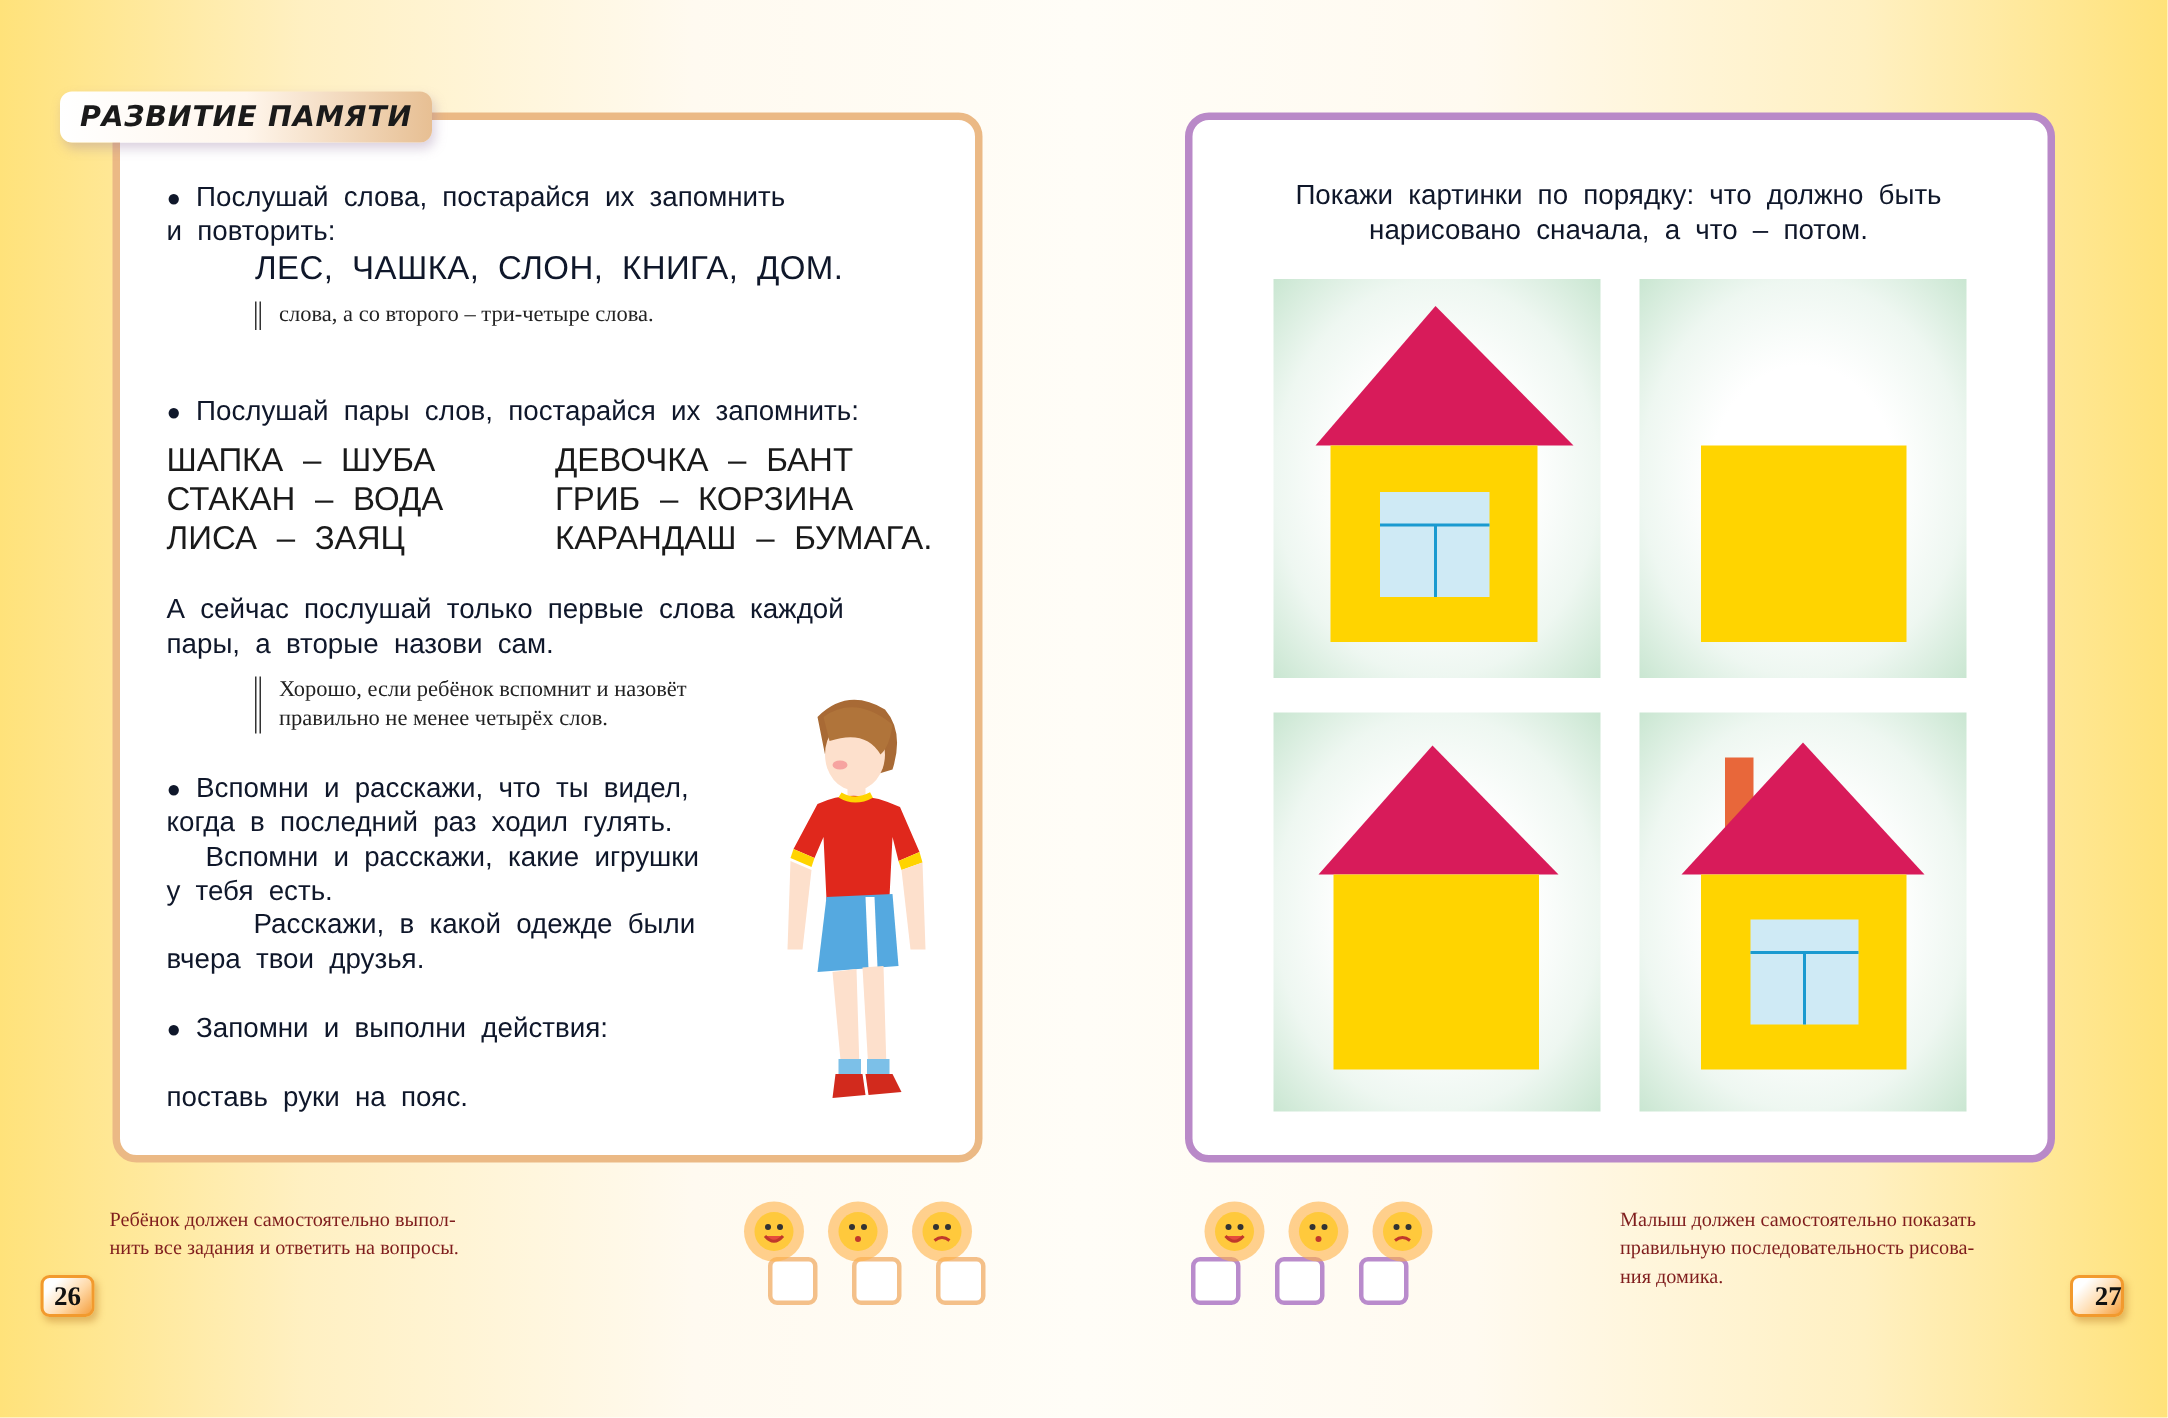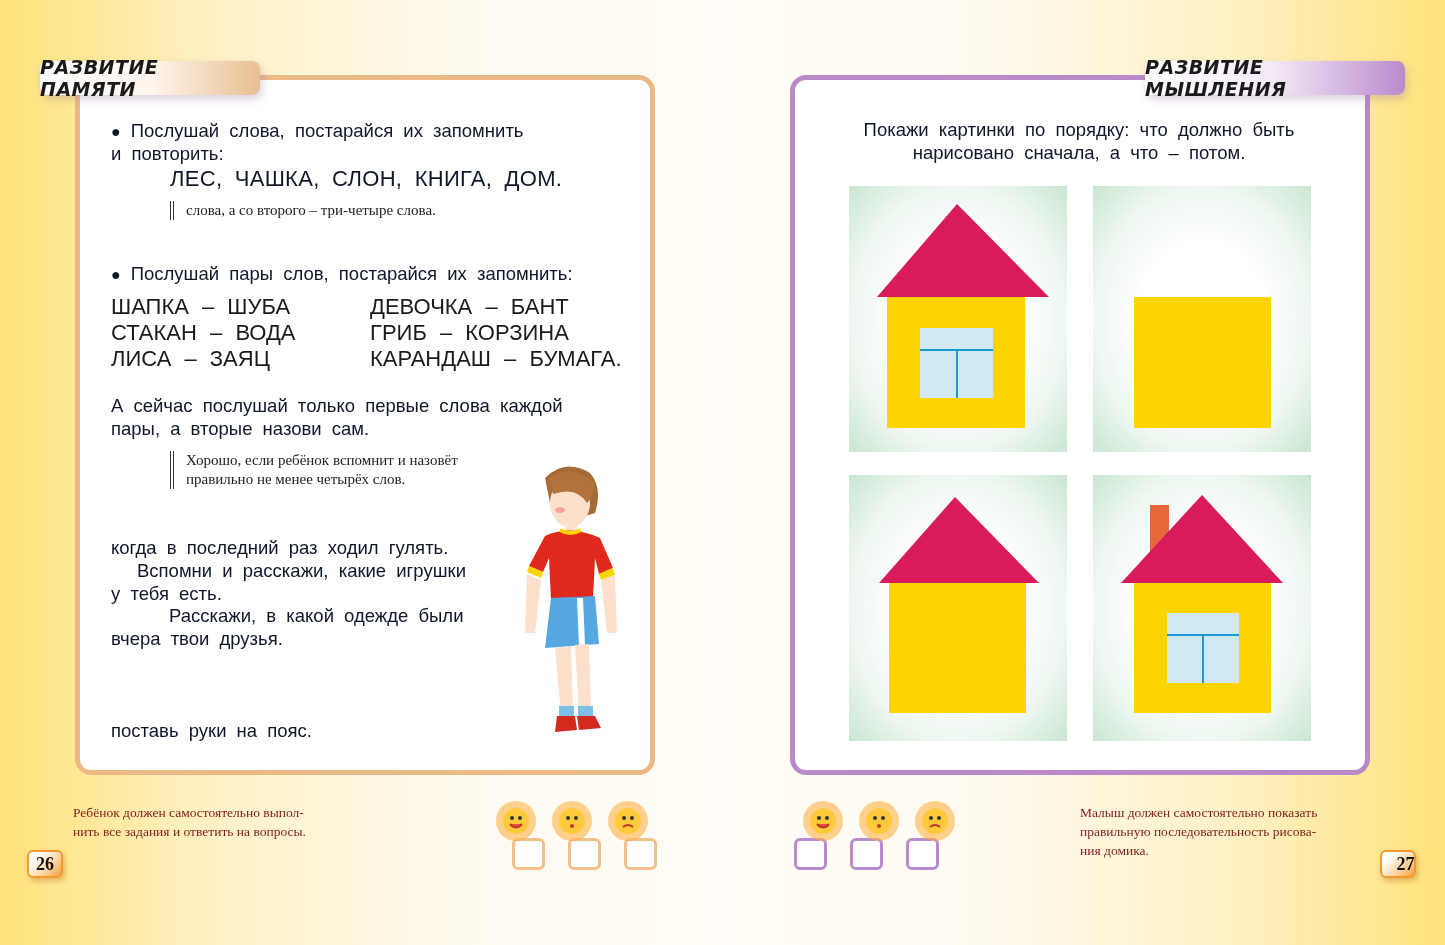--- a/index.html
+++ b/index.html
@@ -29,21 +29,21 @@
     display: flex; align-items: center; justify-content: center;
     font-family: "DejaVu Sans", sans-serif;
     font-weight: bold;
     font-size: 19px;
     letter-spacing: 0.5px;
     color: #1a1a1a;
     box-shadow: 2px 4px 8px rgba(150,120,160,0.35);
     text-transform: uppercase;
     font-style: italic;
   }
-  .tab-left { left: 40px; top: 61px; width: 220px; background: linear-gradient(90deg, #ffffff 0%, #fff6ec 50%, #e7bf93 100%); }
+  .tab-left { left: 40px; top: 61px; width: 248px; background: linear-gradient(90deg, #ffffff 0%, #fff6ec 50%, #e7bf93 100%); }
   .tab-right { left: 423px; top: 61px; width: 260px; background: linear-gradient(90deg, #ffffff 0%, #f3e8f6 50%, #b98bcc 100%); }
 
   .text { position: absolute; font-size: 18.5px; color: #0f172a; line-height: 23px; word-spacing: 5px; }
   .bullet::before { content: "\25CF"; margin-right: 10px; font-size: 16px; }
   .caps { font-size: 22px; letter-spacing: 0.3px; word-spacing: 6px; line-height: 26px; }
 
   .note {
     position: absolute;
     font-family: "Liberation Serif", serif;
     font-size: 15px;
@@ -117,26 +117,28 @@
     <div>СТАКАН – ВОДА</div>
     <div>ЛИСА – ЗАЯЦ</div>
   </div>
   <div class="text" style="left:111px; top:394px;">А сейчас послушай только первые слова каждой</div>
   <div class="text" style="left:111px; top:417px;">пары, а вторые назови сам.</div>
   <div class="note" style="left:170px; top:451px;">
     <div>Хорошо, если ребёнок вспомнит и назовёт</div>
     <div>правильно не менее четырёх слов.</div>
   </div>
 
+  <div class="text bullet" style="left:111px; top:513px;">Вспомни и расскажи, что ты видел,</div>
   <div class="text" style="left:111px; top:536px;">когда в последний раз ходил гулять.</div>
   <div class="text" style="left:137px; top:559px;">Вспомни и расскажи, какие игрушки</div>
   <div class="text" style="left:111px; top:582px;">у тебя есть.</div>
   <div class="text" style="left:137px; top:604px;margin-left:32px;">Расскажи, в какой одежде были</div>
   <div class="text" style="left:111px; top:627px;">вчера твои друзья.</div>
 
+  <div class="text bullet" style="left:111px; top:673px;">Запомни и выполни действия:</div>
   <div class="text" style="left:111px; top:719px;">поставь руки на пояс.</div>
 
   <svg class="boy" viewBox="0 0 110 280">
     <path d="M30 20 Q50 0 75 15 Q88 30 80 55 L70 58 Q60 40 35 45 Z" fill="#a86a35"></path>
     <ellipse cx="55" cy="45" rx="20" ry="24" fill="#fde0cc"></ellipse>
     <ellipse cx="45" cy="52" rx="5" ry="3" fill="#f6a3a0"></ellipse>
     <path d="M34 20 Q55 5 80 25 Q78 40 72 45 Q62 28 38 36 Z" fill="#b0743a"></path>
     <rect x="50" y="66" width="12" height="8" fill="#fde0cc"></rect>
     <path d="M30 78 Q55 66 85 80 L98 110 L84 116 L80 100 L78 140 L36 142 L34 100 L28 114 L14 108 Z" fill="#e0281c"></path>
     <path d="M14 108 L28 114 L26 120 L12 114 Z" fill="#ffd400"></path>
@@ -190,21 +192,20 @@
         <path d="M16 27 Q21 23 26 27" stroke="#c0392b" stroke-width="2" fill="none"></path>
       </svg>
     </div>
   </div>
 
   <div class="page-num" style="left:27px;">26</div>
 </div>
 
 <div class="page page-right">
   <div class="frame frame-right"></div>
-  <div class="section-tab tab-right">Развитие мышления</div>
 
   <div class="text" style="left:122px; top:118px; width:470px; text-align:center;">Покажи картинки по порядку: что должно быть</div>
   <div class="text" style="left:122px; top:141px; width:470px; text-align:center;">нарисовано сначала, а что – потом.</div>
 
   <div class="pic-card" style="left:127px; top:186px;">
     <svg width="218" height="266" viewBox="0 0 218 266">
       <polygon points="108,18 28,111 200,111" fill="#d81b5a"></polygon>
       <rect x="38" y="111" width="138" height="131" fill="#ffd400"></rect>
       <rect x="71" y="142" width="73" height="70" fill="#cfeaf5"></rect>
       <line x1="71" y1="164" x2="144" y2="164" stroke="#1a9ad0" stroke-width="2"></line>

